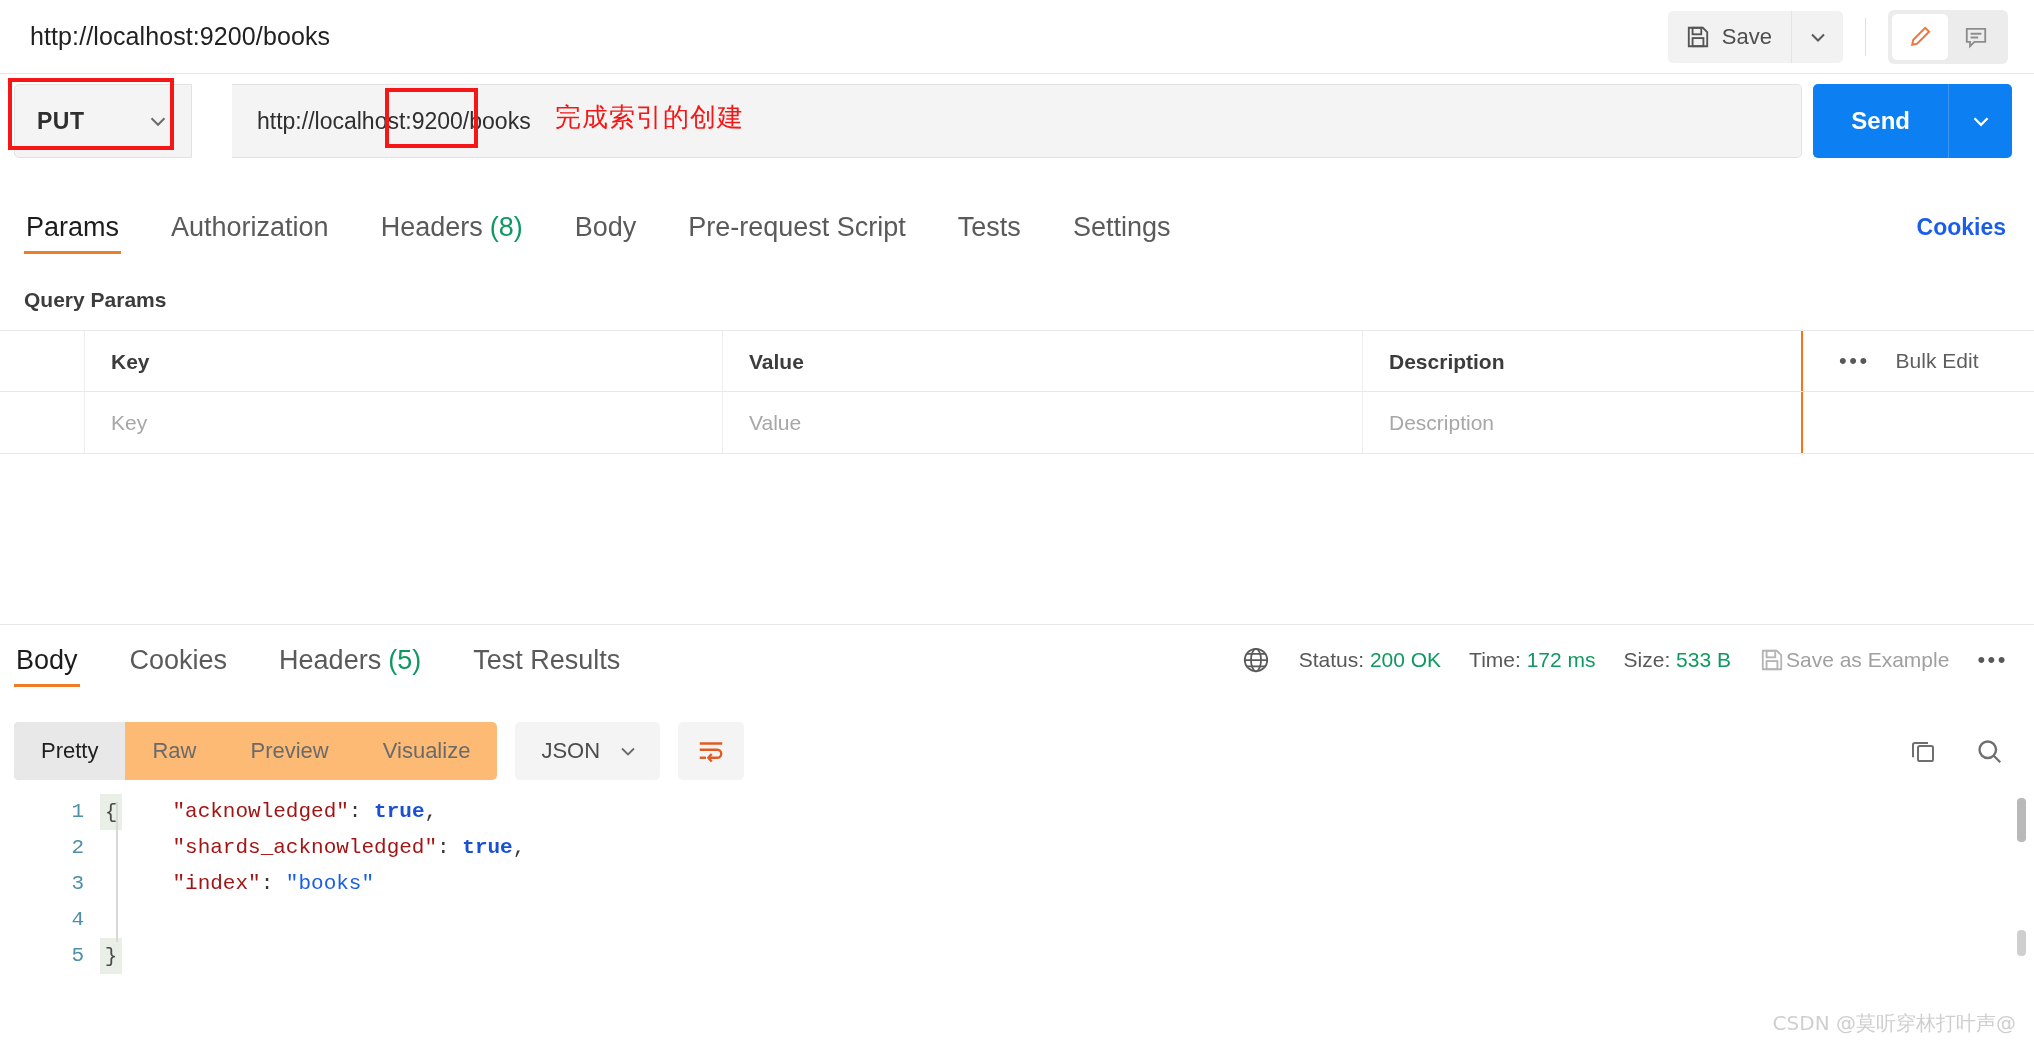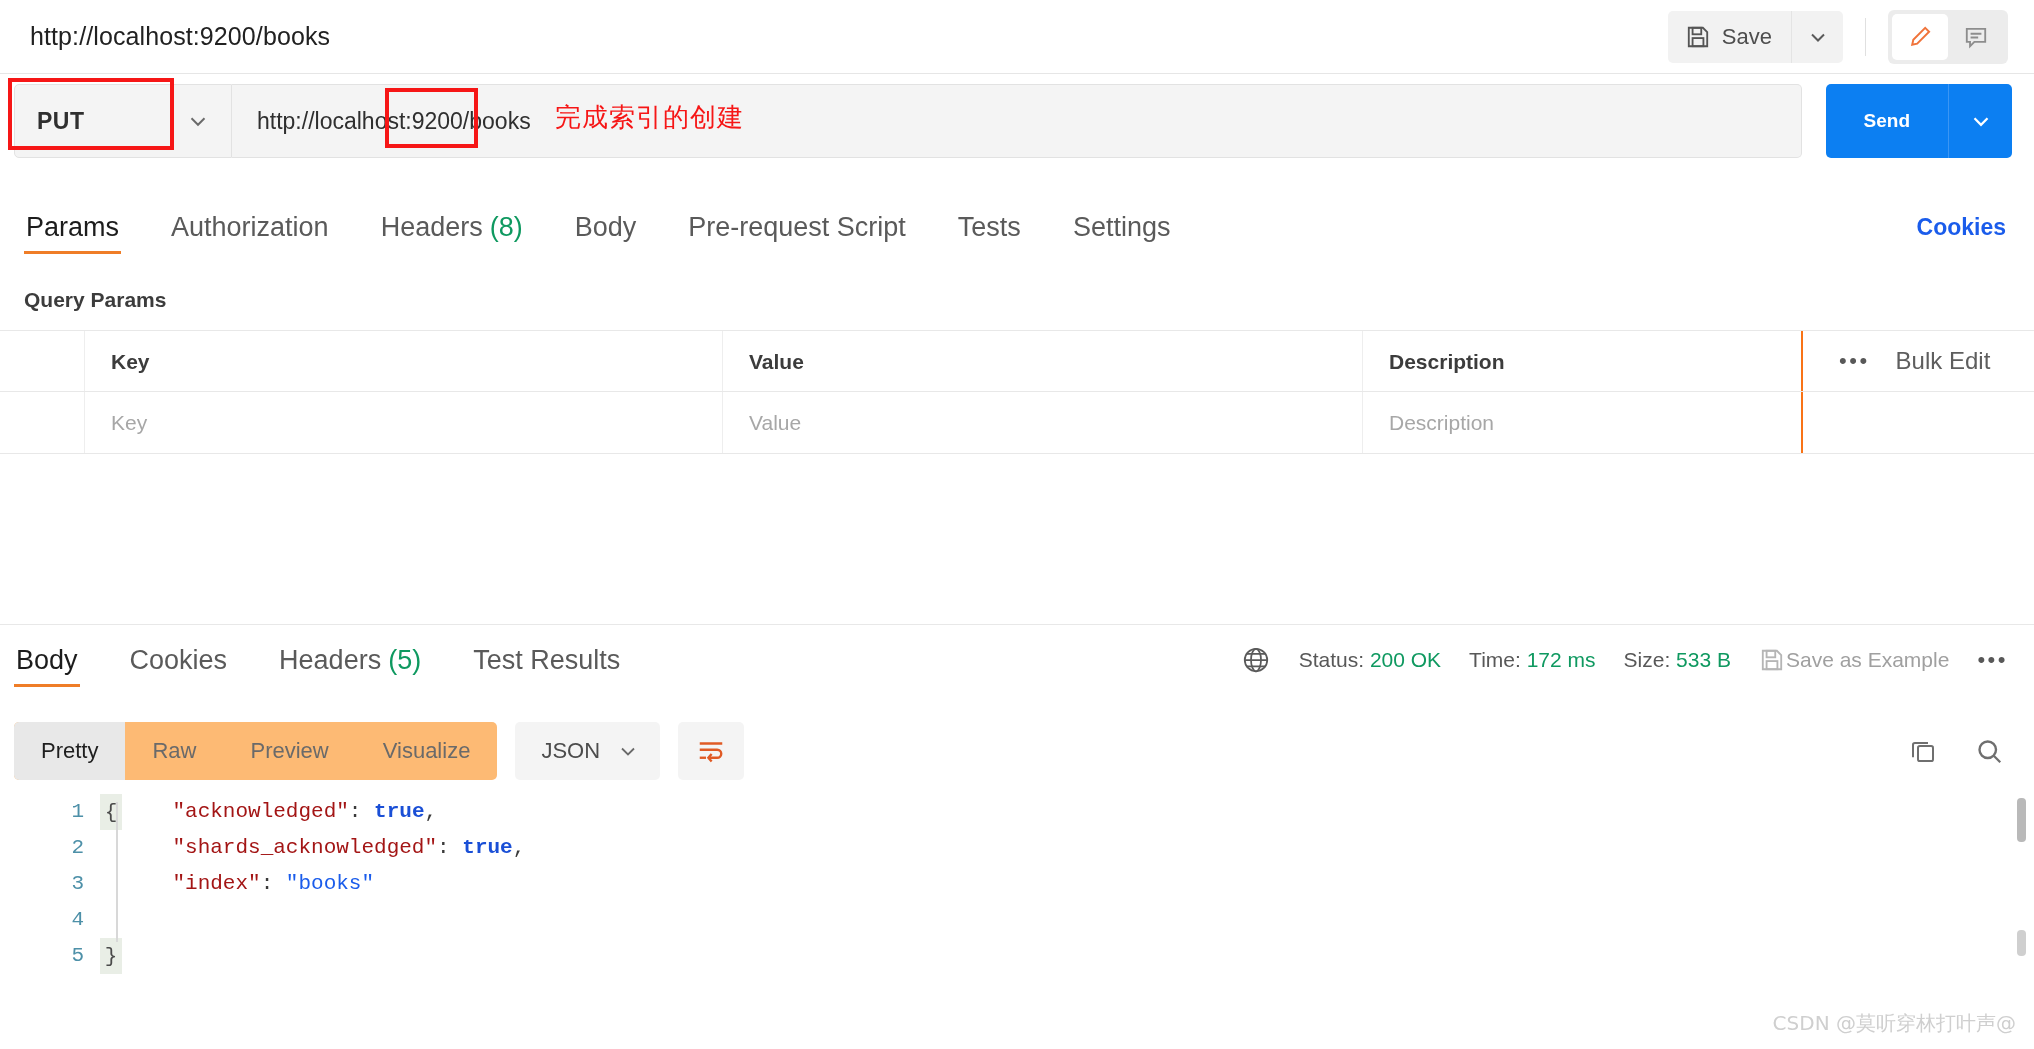--- a/index.html
+++ b/index.html
@@ -54,41 +54,41 @@
   }
   .mode-btn.active { background: #ffffff; }
 
   
   .urlrow {
     position: absolute; left: 0; top: 74px; width: 2034px; height: 94px;
     display: flex; align-items: center;
   }
   .method-box {
     position: absolute; left: 14px; top: 10px;
-    width: 218px; height: 74px;
+    width: 178px; height: 74px;
     background: #f4f4f4; border: 1px solid #e2e2e2; border-radius: 5px 0 0 5px;
     display: flex; align-items: center; justify-content: space-between;
     padding: 0 20px 0 22px; cursor: pointer;
   }
   .method-label { font-size: 23px; color: #2f2f2f; font-weight: 600; letter-spacing: .5px;}
   .url-box {
     position: absolute; left: 232px; top: 10px;
     width: 1570px; height: 74px;
     background: #f4f4f4; border: 1px solid #e2e2e2; border-left: none;
     border-radius: 0 5px 5px 0;
     display: flex; align-items: center; padding-left: 25px;
   }
   .url-text { font-size: 23px; color: #2f2f2f; }
   .send-group {
     position: absolute; right: 22px; top: 10px; display: flex;
   }
   .send-btn {
     background: #0c7ff2; border: none; color: #fff;
     height: 74px; padding: 0 38px;
-    font-size: 19px; font-weight: bold; border-radius: 5px 0 0 5px;
+    font-size: 24px; font-weight: bold; border-radius: 5px 0 0 5px;
     font-family: "Liberation Sans", sans-serif; cursor: pointer;
   }
   .send-caret {
     background: #0c7ff2; border: none; border-left: 1px solid #3b96f4;
     height: 74px; width: 64px; border-radius: 0 5px 5px 0;
     display: flex; align-items: center; justify-content: center; cursor: pointer;
   }
 
   
   .anno-box {
@@ -140,21 +140,21 @@
   .qp-desc  { width: 440px; border-right: 2px solid #f97316; }
   .qp-tools { flex: 1; display: flex; align-items: center; gap: 26px; padding-left: 36px; }
   .qp-head .cell-txt {
     font-size: 21px; font-weight: bold; color: #3c3c3c;
     padding: 0 0 0 26px; line-height: 62px;
   }
   .qp-row .cell-txt {
     font-size: 21px; color: #a7a7a7; padding: 0 0 0 26px; line-height: 62px;
   }
   .dots { letter-spacing: 2.5px; color: #585858; font-size: 22px; cursor: pointer; }
-  .bulk { font-size: 24px; color: #5e5e5e; cursor: pointer; }
+  .bulk { font-size: 21px; color: #5e5e5e; cursor: pointer; }
 
   
   .resp-divider {
     position: absolute; left: 0; top: 624px; width: 2034px; height: 1px;
     background: #e8e8e8;
   }
   .resp-tabs {
     position: absolute; left: 0; top: 630px; width: 2034px; height: 60px;
     display: flex; align-items: center;
   }

